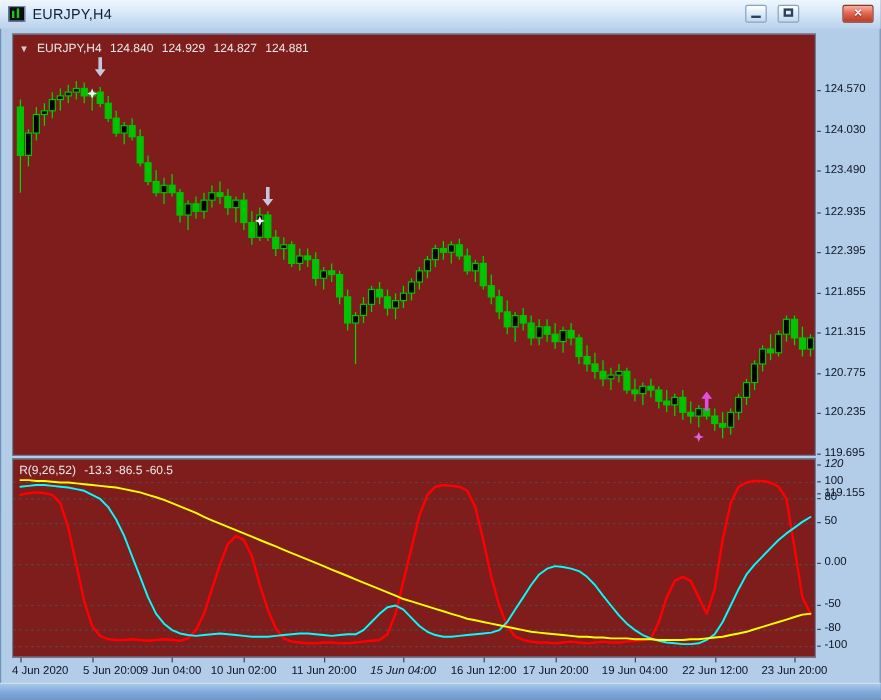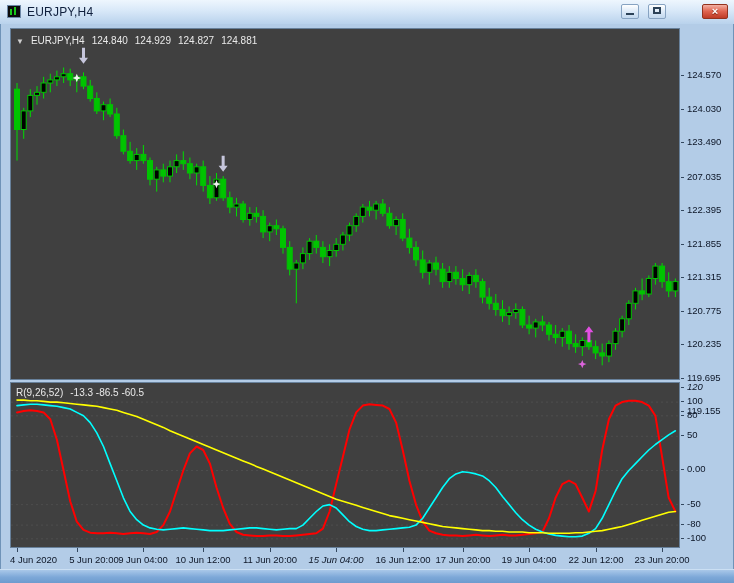--- a/index.html
+++ b/index.html
@@ -33,21 +33,21 @@
   .wbtn.max{left:648px;width:18px;}
   .wbtn.close{
     left:702px;width:26px;border-color:#93331f;
     background:linear-gradient(180deg,#f3b1a5 0%,#e0644f 48%,#bf3b26 100%);
     color:#ffffff;font-size:11px;font-weight:bold;text-align:center;line-height:13px;
     text-shadow:0 1px 1px #7c2413;
   }
   .glyph-min{display:block;width:8px;height:2px;background:#2c4258;margin:8px auto 0;}
   .glyph-max{display:block;width:8px;height:7px;border:2px solid #2c4258;margin:2px auto 0;box-sizing:border-box;}
   
-  .panel{position:absolute;left:10px;width:668px;background:#404040;border:1px solid #67809a;}
+  .panel{position:absolute;left:10px;width:668px;background:#7f1d1d;border:1px solid #67809a;}
   #main-panel{top:28px;height:350px;}
   #ind-panel{top:382px;height:164px;}
   .panel svg{display:block;position:absolute;left:0;top:0;}
   .divider{position:absolute;left:10px;top:378px;width:670px;height:4px;cursor:row-resize;}
   .overlay-label{
     position:absolute;left:5px;top:6px;color:#e9e9e9;font-size:10px;white-space:nowrap;z-index:3;
   }
   .overlay-label span{margin-right:7px;}
   .dd-arrow{font-size:8px;color:#cfcfcf;margin-right:4px;cursor:pointer;}
   
@@ -318,21 +318,21 @@
 </div>
 
 <div class="vaxis" id="price-axis">
     <div class="h-tick" style="top: 9px;"></div>
     <div class="axis-label" style="top: 4px;">124.570</div>
     <div class="h-tick" style="top: 43px;"></div>
     <div class="axis-label" style="top: 38px;">124.030</div>
     <div class="h-tick" style="top: 76px;"></div>
     <div class="axis-label" style="top: 71px;">123.490</div>
     <div class="h-tick" style="top: 111px;"></div>
-    <div class="axis-label" style="top: 106px;">207.035</div>
+    <div class="axis-label" style="top: 106px;">122.935</div>
     <div class="h-tick" style="top: 144px;"></div>
     <div class="axis-label" style="top: 139px;">122.395</div>
     <div class="h-tick" style="top: 178px;"></div>
     <div class="axis-label" style="top: 173px;">121.855</div>
     <div class="h-tick" style="top: 211px;"></div>
     <div class="axis-label" style="top: 206px;">121.315</div>
     <div class="h-tick" style="top: 245px;"></div>
     <div class="axis-label" style="top: 240px;">120.775</div>
     <div class="h-tick" style="top: 278px;"></div>
     <div class="axis-label" style="top: 273px;">120.235</div>
@@ -360,21 +360,21 @@
     <div class="axis-label" style="top: 151px;">-100</div>
   </div>
 <div id="time-axis">
     <div class="v-tick" style="left: 7px;"></div>
     <div class="time-label" style="left: 0px;">4 Jun 2020</div>
     <div class="v-tick" style="left: 67px;"></div>
     <div class="time-label" style="left: 84px; transform: translateX(-50%);">5 Jun 20:00</div>
     <div class="v-tick" style="left: 133px;"></div>
     <div class="time-label" style="left: 133px; transform: translateX(-50%);">9 Jun 04:00</div>
     <div class="v-tick" style="left: 193px;"></div>
-    <div class="time-label" style="left: 193px; transform: translateX(-50%);">10 Jun 12:00</div>
+    <div class="time-label" style="left: 193px; transform: translateX(-50%);">10 Jun 02:00</div>
     <div class="v-tick" style="left: 260px;"></div>
     <div class="time-label" style="left: 260px; transform: translateX(-50%);">11 Jun 20:00</div>
     <div class="v-tick" style="left: 326px;"></div>
     <div class="time-label" style="left: 326px; transform: translateX(-50%); font-style: italic;">15 Jun 04:00</div>
     <div class="v-tick" style="left: 393px;"></div>
     <div class="time-label" style="left: 393px; transform: translateX(-50%);">16 Jun 12:00</div>
     <div class="v-tick" style="left: 453px;"></div>
     <div class="time-label" style="left: 453px; transform: translateX(-50%);">17 Jun 20:00</div>
     <div class="v-tick" style="left: 519px;"></div>
     <div class="time-label" style="left: 519px; transform: translateX(-50%);">19 Jun 04:00</div>

